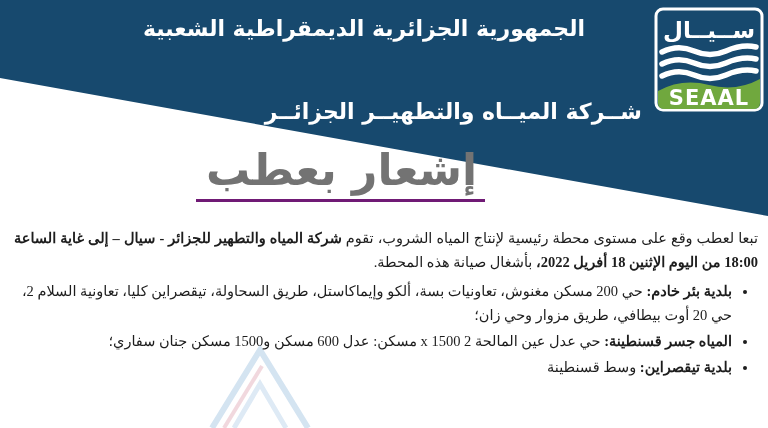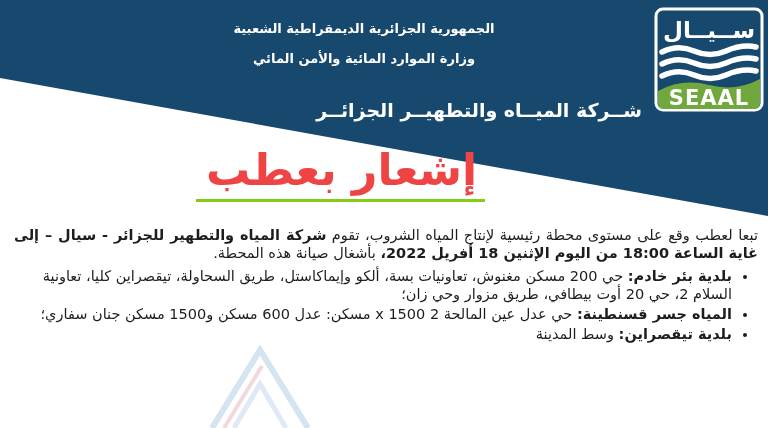--- a/index.html
+++ b/index.html
@@ -10,61 +10,60 @@
   }
   
   .header{
     position:absolute;top:0;left:0;width:768px;height:216px;
     background:#17496e;
     clip-path:polygon(0 0,768px 0,768px 216px,0 78px);
   }
   .gov-lines{
     position:absolute;top:14px;right:150px;left:110px;
     text-align:center;color:#ffffff;font-weight:bold;
-    font-size:13px;line-height:30px;
+    font-size:22px;line-height:30px;
   }
   .company-line{
     position:absolute;top:99px;right:126px;
-    color:#ffffff;font-weight:bold;font-size:19px;white-space:nowrap;
+    color:#ffffff;font-weight:bold;font-size:22px;white-space:nowrap;
   }
   .logo{position:absolute;top:7px;right:4px;width:110px;height:105px;}
   
   .title{
     position:absolute;top:146px;left:196px;
-    color:#ef4444;font-size:44px;font-weight:bold;line-height:1.1;
-    border-bottom:3px solid #84cc16;padding:0 8px 5px 10px;
+    color:#737373;font-size:44px;font-weight:bold;line-height:1.1;
+    border-bottom:3px solid #701a75;padding:0 8px 5px 10px;
     white-space:nowrap;z-index:2;
   }
   
   .watermark{
     position:absolute;left:200px;top:342px;width:115px;height:86px;
     opacity:.75;z-index:0;pointer-events:none;
   }
   
   .body{
     position:absolute;top:226px;right:10px;left:14px;z-index:1;
-    color:#1d1d1d;font-size:14.5px;line-height:18px;
+    color:#1d1d1d;font-size:14.5px;line-height:24px;font-family:Liberation Serif, serif;
   }
   .body p{margin:0;}
   .p1{text-align:justify;}
   .p2{margin-top:9px;}
   ul.muni{margin:5px 0 9px;padding:0 26px 0 0;}
   ul.muni li{margin:0 0 2px;}
   ul.muni li::marker{color:#1d1d1d;font-size:13px;}
   strong{font-weight:bold;}
 </style>
 </head>
 <body>
 
 <div class="page">
 
   <div class="header">
     <div class="gov-lines">
       <div>الجمهورية الجزائرية الديمقراطية الشعبية</div>
-      <div>وزارة الموارد المائية والأمن المائي</div>
     </div>
     <div class="company-line">شــركة الميــاه والتطهيــر الجزائــر</div>
   </div>
 
   <svg class="logo" viewBox="0 0 110 105">
     <rect x="2" y="2" width="106" height="101" rx="7" fill="#17496e" stroke="#ffffff" stroke-width="3"></rect>
     <text x="55" y="31" text-anchor="middle" fill="#ffffff" font-size="23" font-weight="bold" font-family="DejaVu Sans, sans-serif" direction="rtl">ســيــال</text>
     <g fill="none" stroke="#ffffff" stroke-width="5.5" stroke-linecap="round">
       <path d="M8 45 Q 24 37 40 44 T 72 44 T 102 40"></path>
       <path d="M8 57 Q 24 49 40 56 T 72 56 T 102 52"></path>
@@ -82,17 +81,17 @@
     <line x1="24" y1="86" x2="62" y2="24" stroke="#edccd3" stroke-width="4"></line>
   </svg>
 
   <div class="body">
     <p class="p1"><span>تبعا لعطب وقع على مستوى محطة رئيسية لإنتاج المياه الشروب، تقوم </span><strong>شركة المياه والتطهير للجزائر - سيال</strong><strong> – إلى غاية الساعة 18:00 من اليوم الإثنين 18 أفريل 2022،</strong><span> بأشغال صيانة هذه المحطة.</span></p>
 
 
     <ul class="muni">
         <li><strong>بلدية بئر خادم:</strong><span> حي 200 مسكن مغنوش، تعاونيات بسة، ألكو وإيماكاستل، طريق السحاولة، تيقصراين كليا، تعاونية السلام 2، حي 20 أوت بيطافي، طريق مزوار وحي زان؛</span></li>
         <li><strong>المياه جسر قسنطينة:</strong><span> حي عدل عين المالحة 2 x 1500 مسكن: عدل 600 مسكن و1500 مسكن جنان سفاري؛</span></li>
-        <li><strong>بلدية تيقصراين:</strong><span> وسط المدينة</span></li>
+        <li><strong>بلدية تيقصراين:</strong><span> وسط قسنطينة</span></li>
       </ul>
   </div>
 
 </div>
 
 </body></html>

